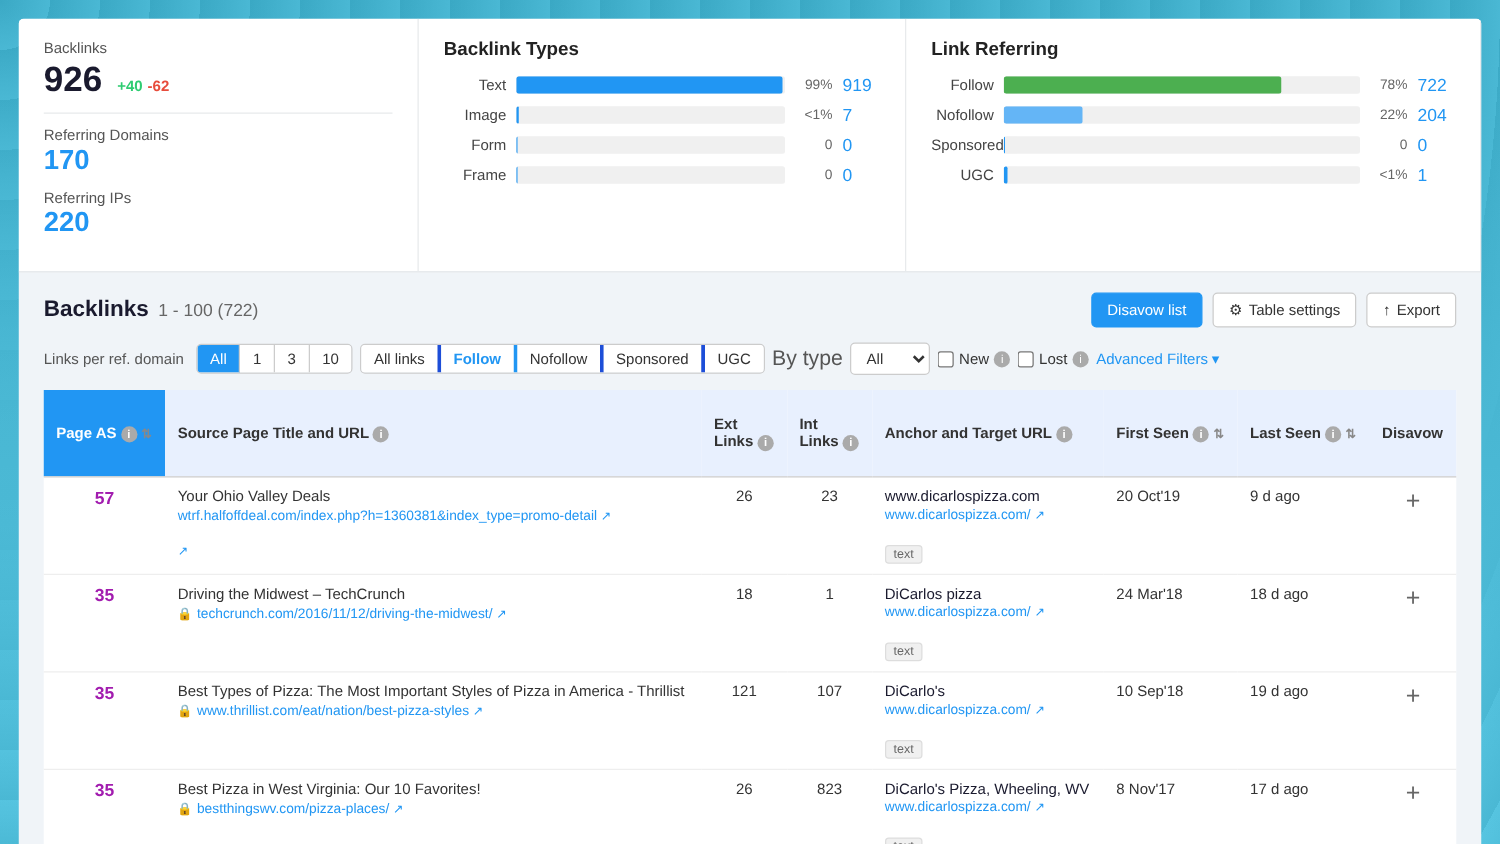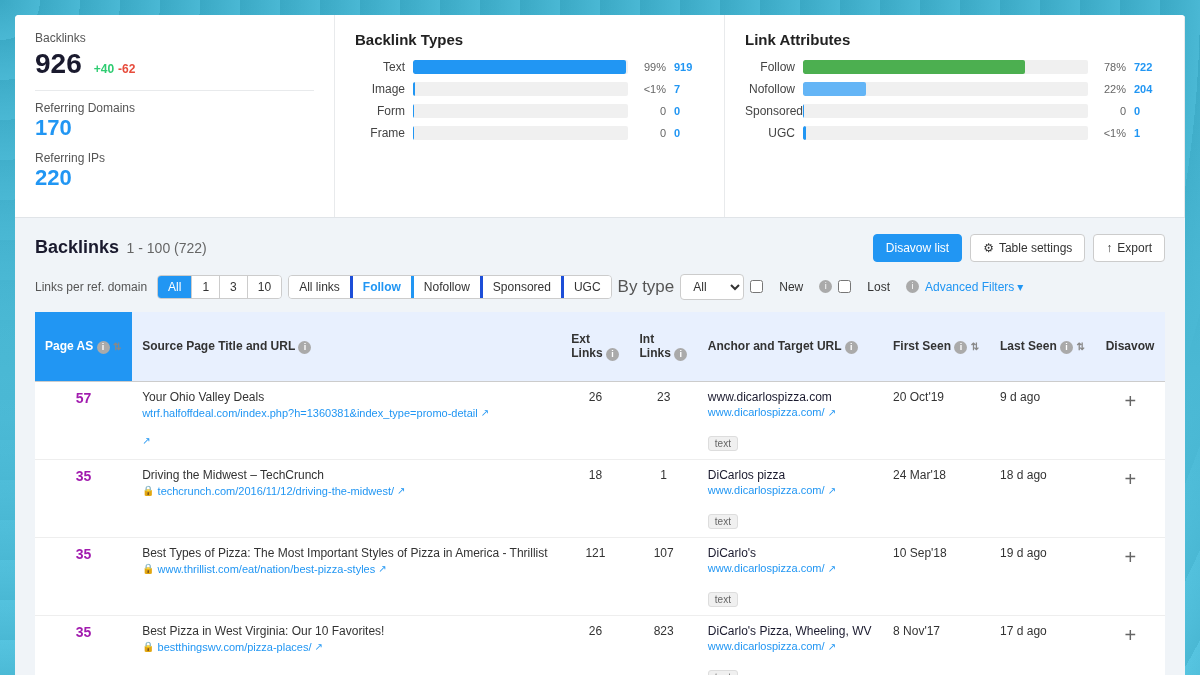--- a/index.html
+++ b/index.html
@@ -108,23 +108,23 @@
     .bar-fill.green { background: #4caf50; }
     .bar-fill.light-blue { background: #64b5f6; }
     .bar-pct {
       width: 30px;
       font-size: 11px;
       color: #666;
       text-align: right;
     }
     .bar-count {
       width: 30px;
-      font-size: 11px;
+      font-size: 14px;
       color: #2196f3;
-      font-weight: 700;
+      font-weight: 400;
     }
 
     
     .backlinks-section {
       padding: 16px 20px 0;
     }
     .backlinks-header {
       display: flex;
       align-items: center;
       justify-content: space-between;
@@ -214,22 +214,22 @@
     .select-box {
       padding: 4px 20px 4px 8px;
       border: 1px solid #ccc;
       border-radius: 4px;
       font-size: 12px;
       background: white;
       color: #333;
     }
     .checkbox-group {
       display: flex;
-      align-items: flex-start;
-      gap: 16px;
+      align-items: flex-end;
+      gap: 4px;
       font-size: 12px;
       color: #333;
     }
     .adv-filter {
       color: #2196f3;
       font-size: 12px;
       cursor: pointer;
       display: flex;
       align-items: center;
       gap: 3px;
@@ -384,21 +384,21 @@
     <div class="bar-track">
       <div class="bar-fill blue" style="width:0.5%"></div>
     </div>
     <span class="bar-pct">0</span>
     <span class="bar-count">0</span>
   </div>
         </div>
     </div>
 
     <div class="stat-card link-attributes">
-      <div class="section-title">Link Attributes</div>
+      <div class="section-title">Link Referring</div>
       <div id="la-rows">
           <div class="bar-row">
     <span class="bar-row-label">Follow</span>
     <div class="bar-track">
       <div class="bar-fill green" style="width:78%"></div>
     </div>
     <span class="bar-pct">78%</span>
     <span class="bar-count">722</span>
   </div>
           <div class="bar-row">

